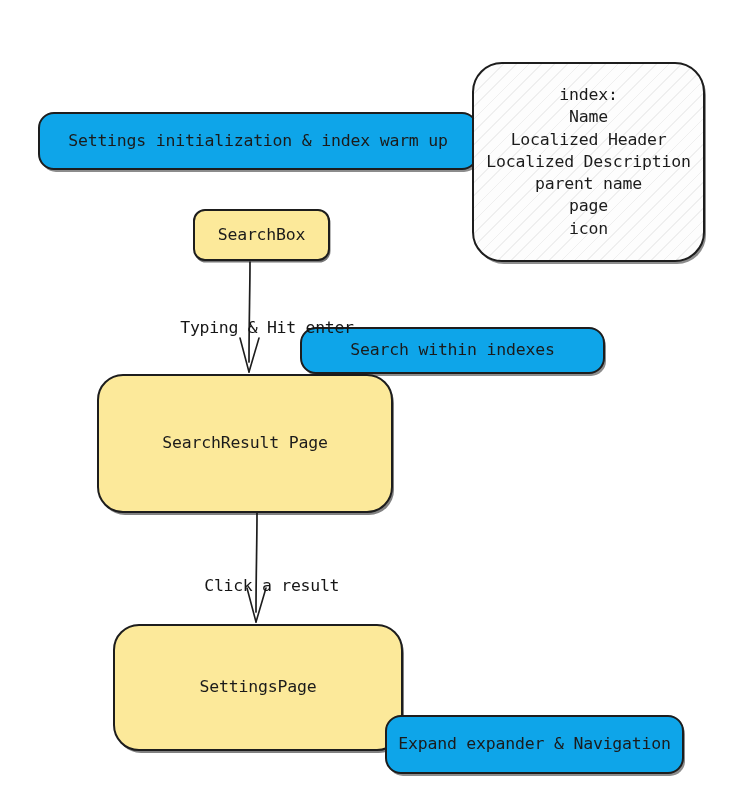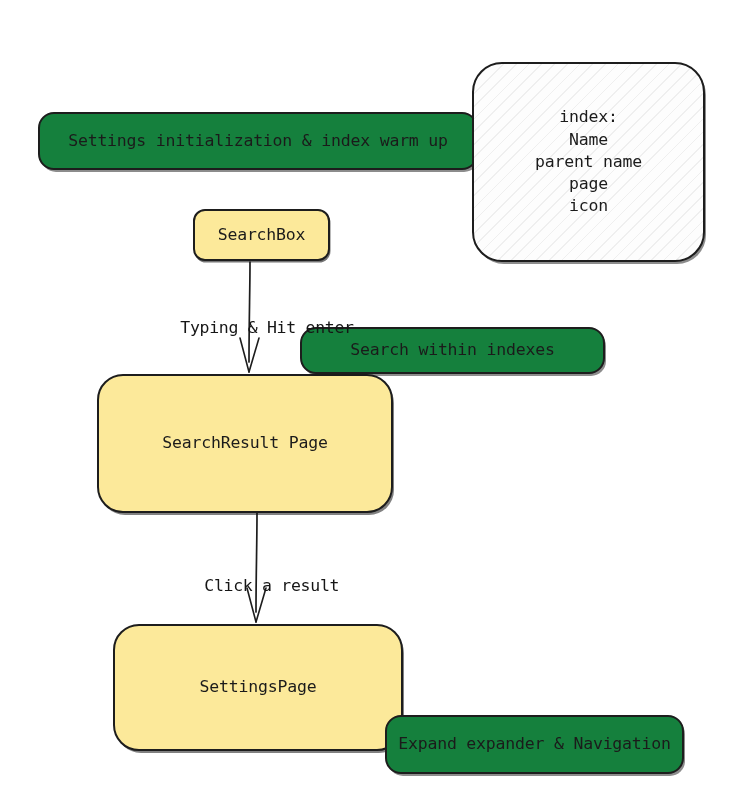--- a/index.html
+++ b/index.html
@@ -43,21 +43,21 @@
     border-radius: 26px;
     box-shadow: 2px 3px 0 -1px rgba(25,25,25,0.55);
   }
   .node.proc.small {
     border-radius: 12px;
     box-shadow: 1px 2px 0 -0.5px rgba(25,25,25,0.6);
   }
 
   
   .node.note {
-    background: #15803d;
+    background: #0ea5e9;
     border: 2.2px solid #1d1d1d;
     border-radius: 16px;
     box-shadow: 2px 3px 0 -1px rgba(25,25,25,0.5);
   }
 
   
   .node.hatch {
     background:
       repeating-linear-gradient(
         -45deg,
@@ -110,20 +110,22 @@
   </g>
 </svg>
 
 <div class="node note z-note" style="left:38px; top:112px; width:440px; height:58px; font-size:16.5px;">
   <span class="node-label">Settings initialization &amp; index warm up</span>
 </div>
 
 <div class="node hatch z-note" style="left:472px; top:62px; width:233px; height:200px; font-size:16.5px; flex-direction:column; justify-content:center;">
   <span class="node-label">index:</span>
   <span class="node-label">Name</span>
+  <span class="node-label">Localized Header</span>
+  <span class="node-label">Localized Description</span>
   <span class="node-label">parent name</span>
   <span class="node-label">page</span>
   <span class="node-label">icon</span>
 </div>
 
 <div class="node proc small z-proc" style="left:193px; top:209px; width:137px; height:52px; font-size:16.5px;">
   <span class="node-label">SearchBox</span>
 </div>
 
 <div class="edge-label z-label" style="left:161px; top:299px; font-size:16.5px;">

